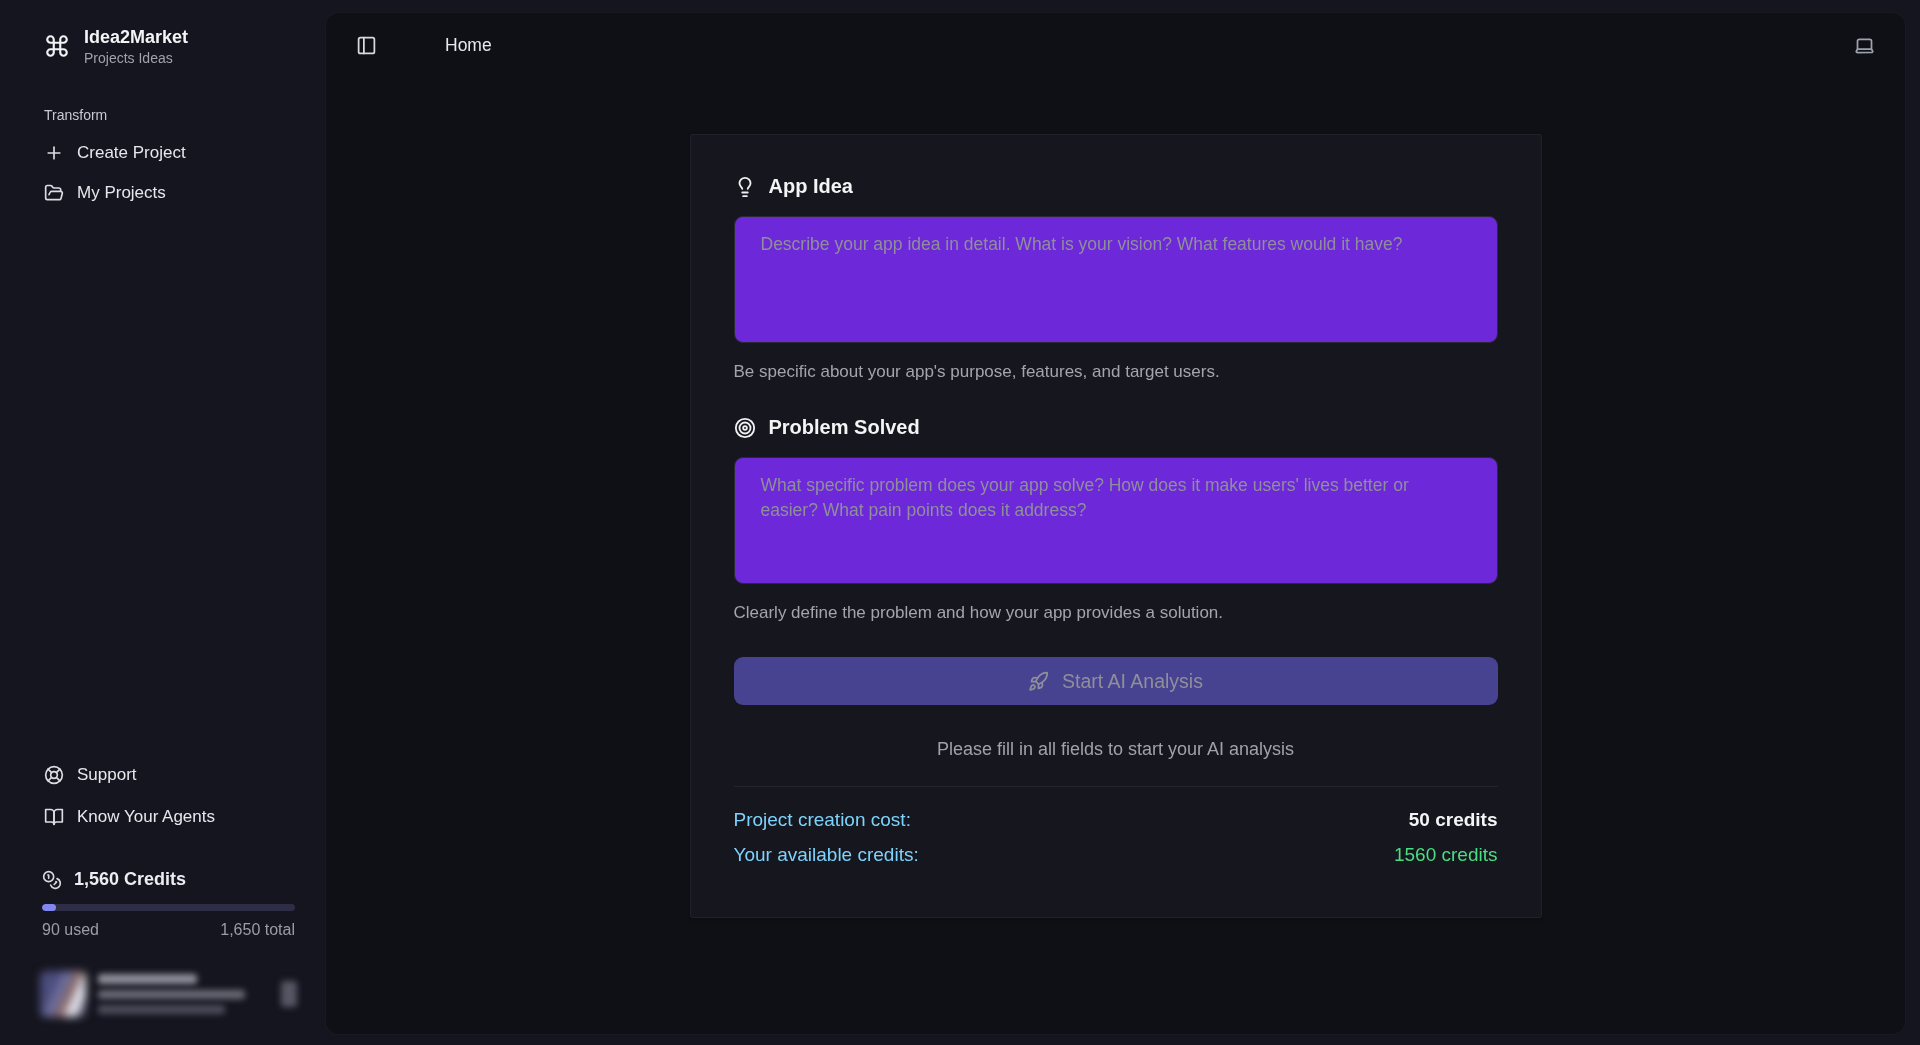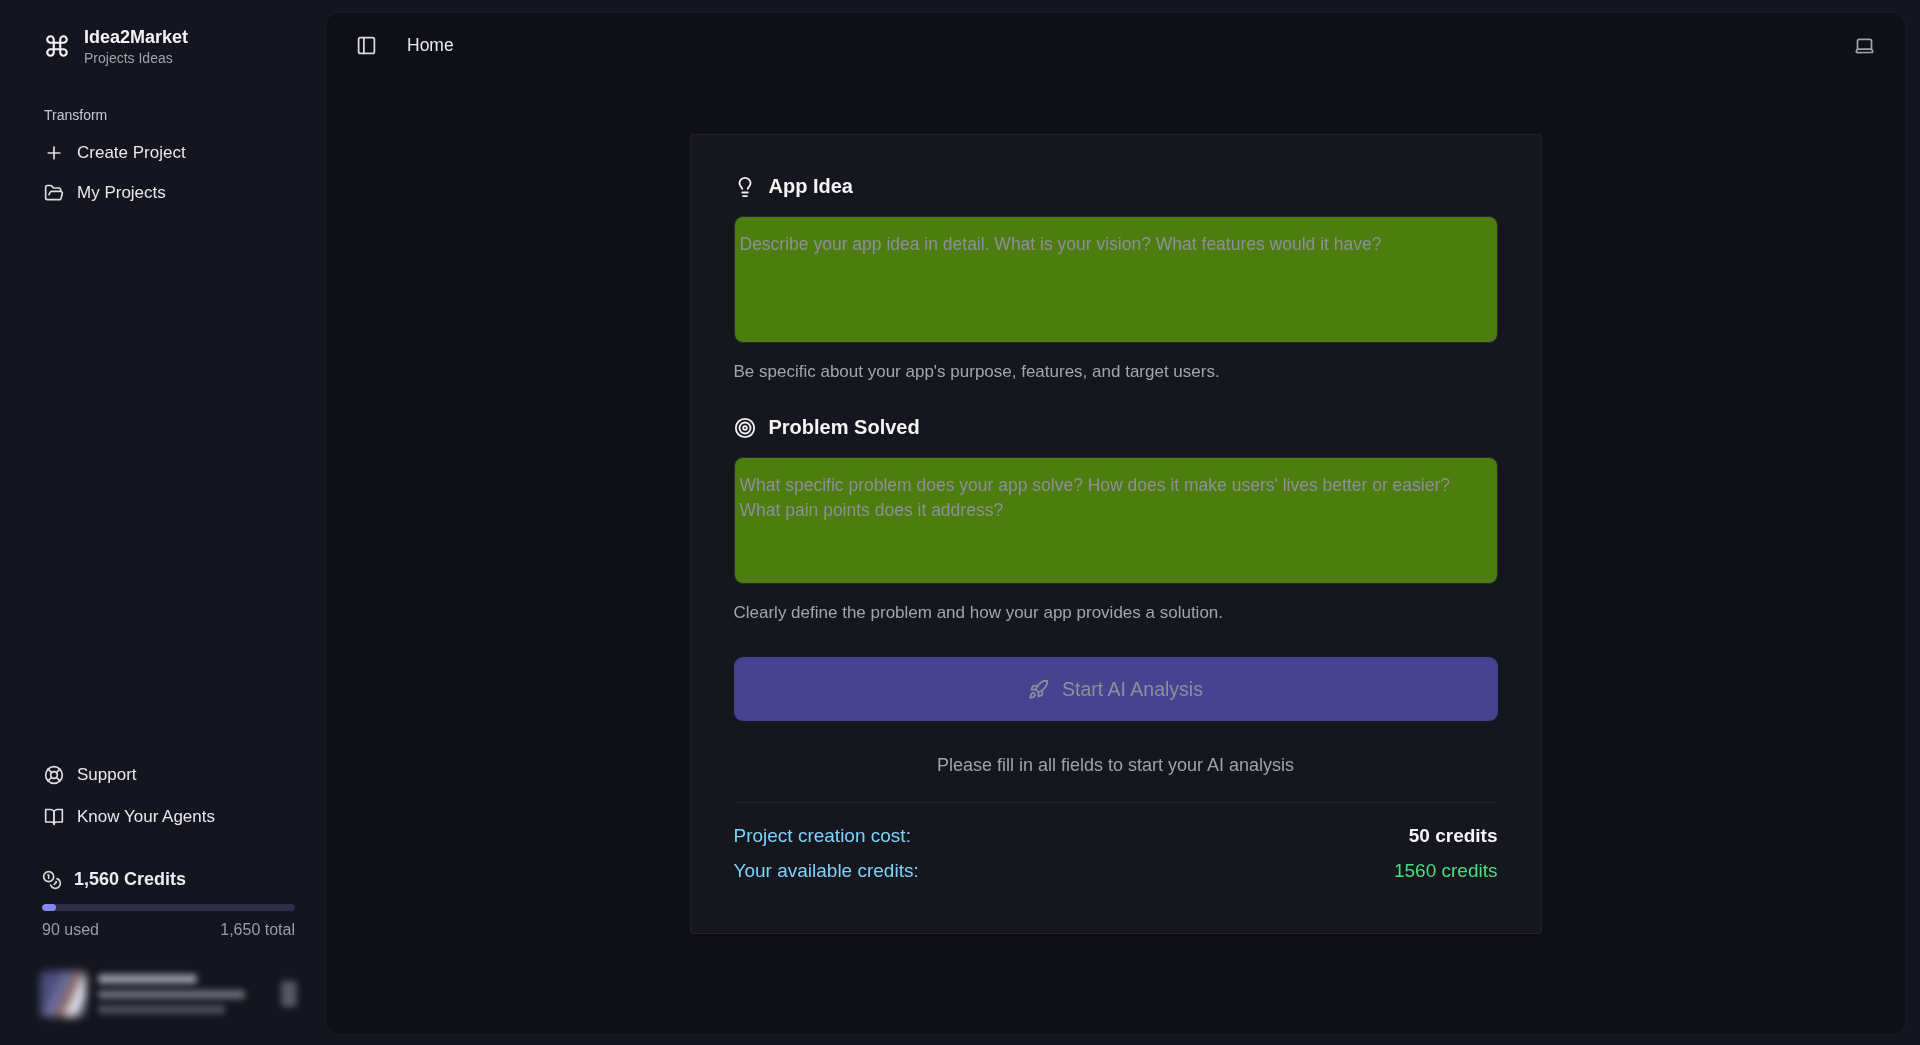--- a/index.html
+++ b/index.html
@@ -65,21 +65,21 @@
     background:#0f0f16;
     border:1px solid rgba(255,255,255,0.045);
     border-radius:14px;
     display:flex; flex-direction:column;
     overflow:hidden;
   }
   .panel-header {
     height:64px; display:flex; align-items:center; justify-content:space-between;
     padding:0 26px;
   }
-  .header-left { display:flex; align-items:center; }
+  .header-left { display:flex; align-items:center;gap:38px; }
   .toggle-btn { color:#d9d9df; cursor:pointer; padding:4px; border-radius:6px; }
   .page-title { margin-left:26px; font-size:17.5px; font-weight:500; color:#e8e8ee; }
   .device-btn { color:#9ca3af; cursor:pointer; padding:4px; border-radius:6px; }
 
   .panel-body { flex:1; overflow:auto; }
 
   
   .card {
     width:852px; margin:57px auto 0;
     background:#16161f;
@@ -89,32 +89,32 @@
     box-shadow:0 1px 3px rgba(0,0,0,0.35);
   }
   .field-title {
     display:flex; align-items:center; gap:13px;
     font-size:20px; font-weight:bold; color:#f4f4f5;
     margin-bottom:18px;
   }
   .field-title .ico { color:#f0f0f3; }
   .idea-textarea {
     width:100%; height:127px; resize:none;
-    background:#4d7c0f;
+    background:#6d28d9;
     border:1px solid #2a2a35;
     border-radius:9px;
-    padding:15px 5px;
+    padding:15px 26px;
     font-family:"Liberation Sans","DejaVu Sans",sans-serif;
     font-size:17.5px; line-height:1.45; color:#e4e4ea;
     outline:none; margin-bottom:15px;
   }
   .idea-textarea::placeholder { color:#8f8f9a; }
   .helper-text { font-size:17px; color:#a4a4ae; margin-bottom:34px; }
   .submit-btn {
-    width:100%; height:64px; border:none; border-radius:9px;
+    width:100%; height:48px; border:none; border-radius:9px;
     background:#474390;
     display:flex; align-items:center; justify-content:center; gap:13px;
     font-family:"Liberation Sans","DejaVu Sans",sans-serif;
     font-size:19.5px; font-weight:500; color:#8f8f9b;
     cursor:not-allowed; margin-bottom:34px;
   }
   .submit-btn .ico { color:#8f8f9b; }
   .validation-note { text-align:center; font-size:18px; color:#a1a1ab; margin-bottom:26px; }
   .card-divider { height:1px; background:#242430; margin-bottom:22px; }
   .cost-row { display:flex; justify-content:space-between; align-items:center; margin-bottom:13px; font-size:19px; }

